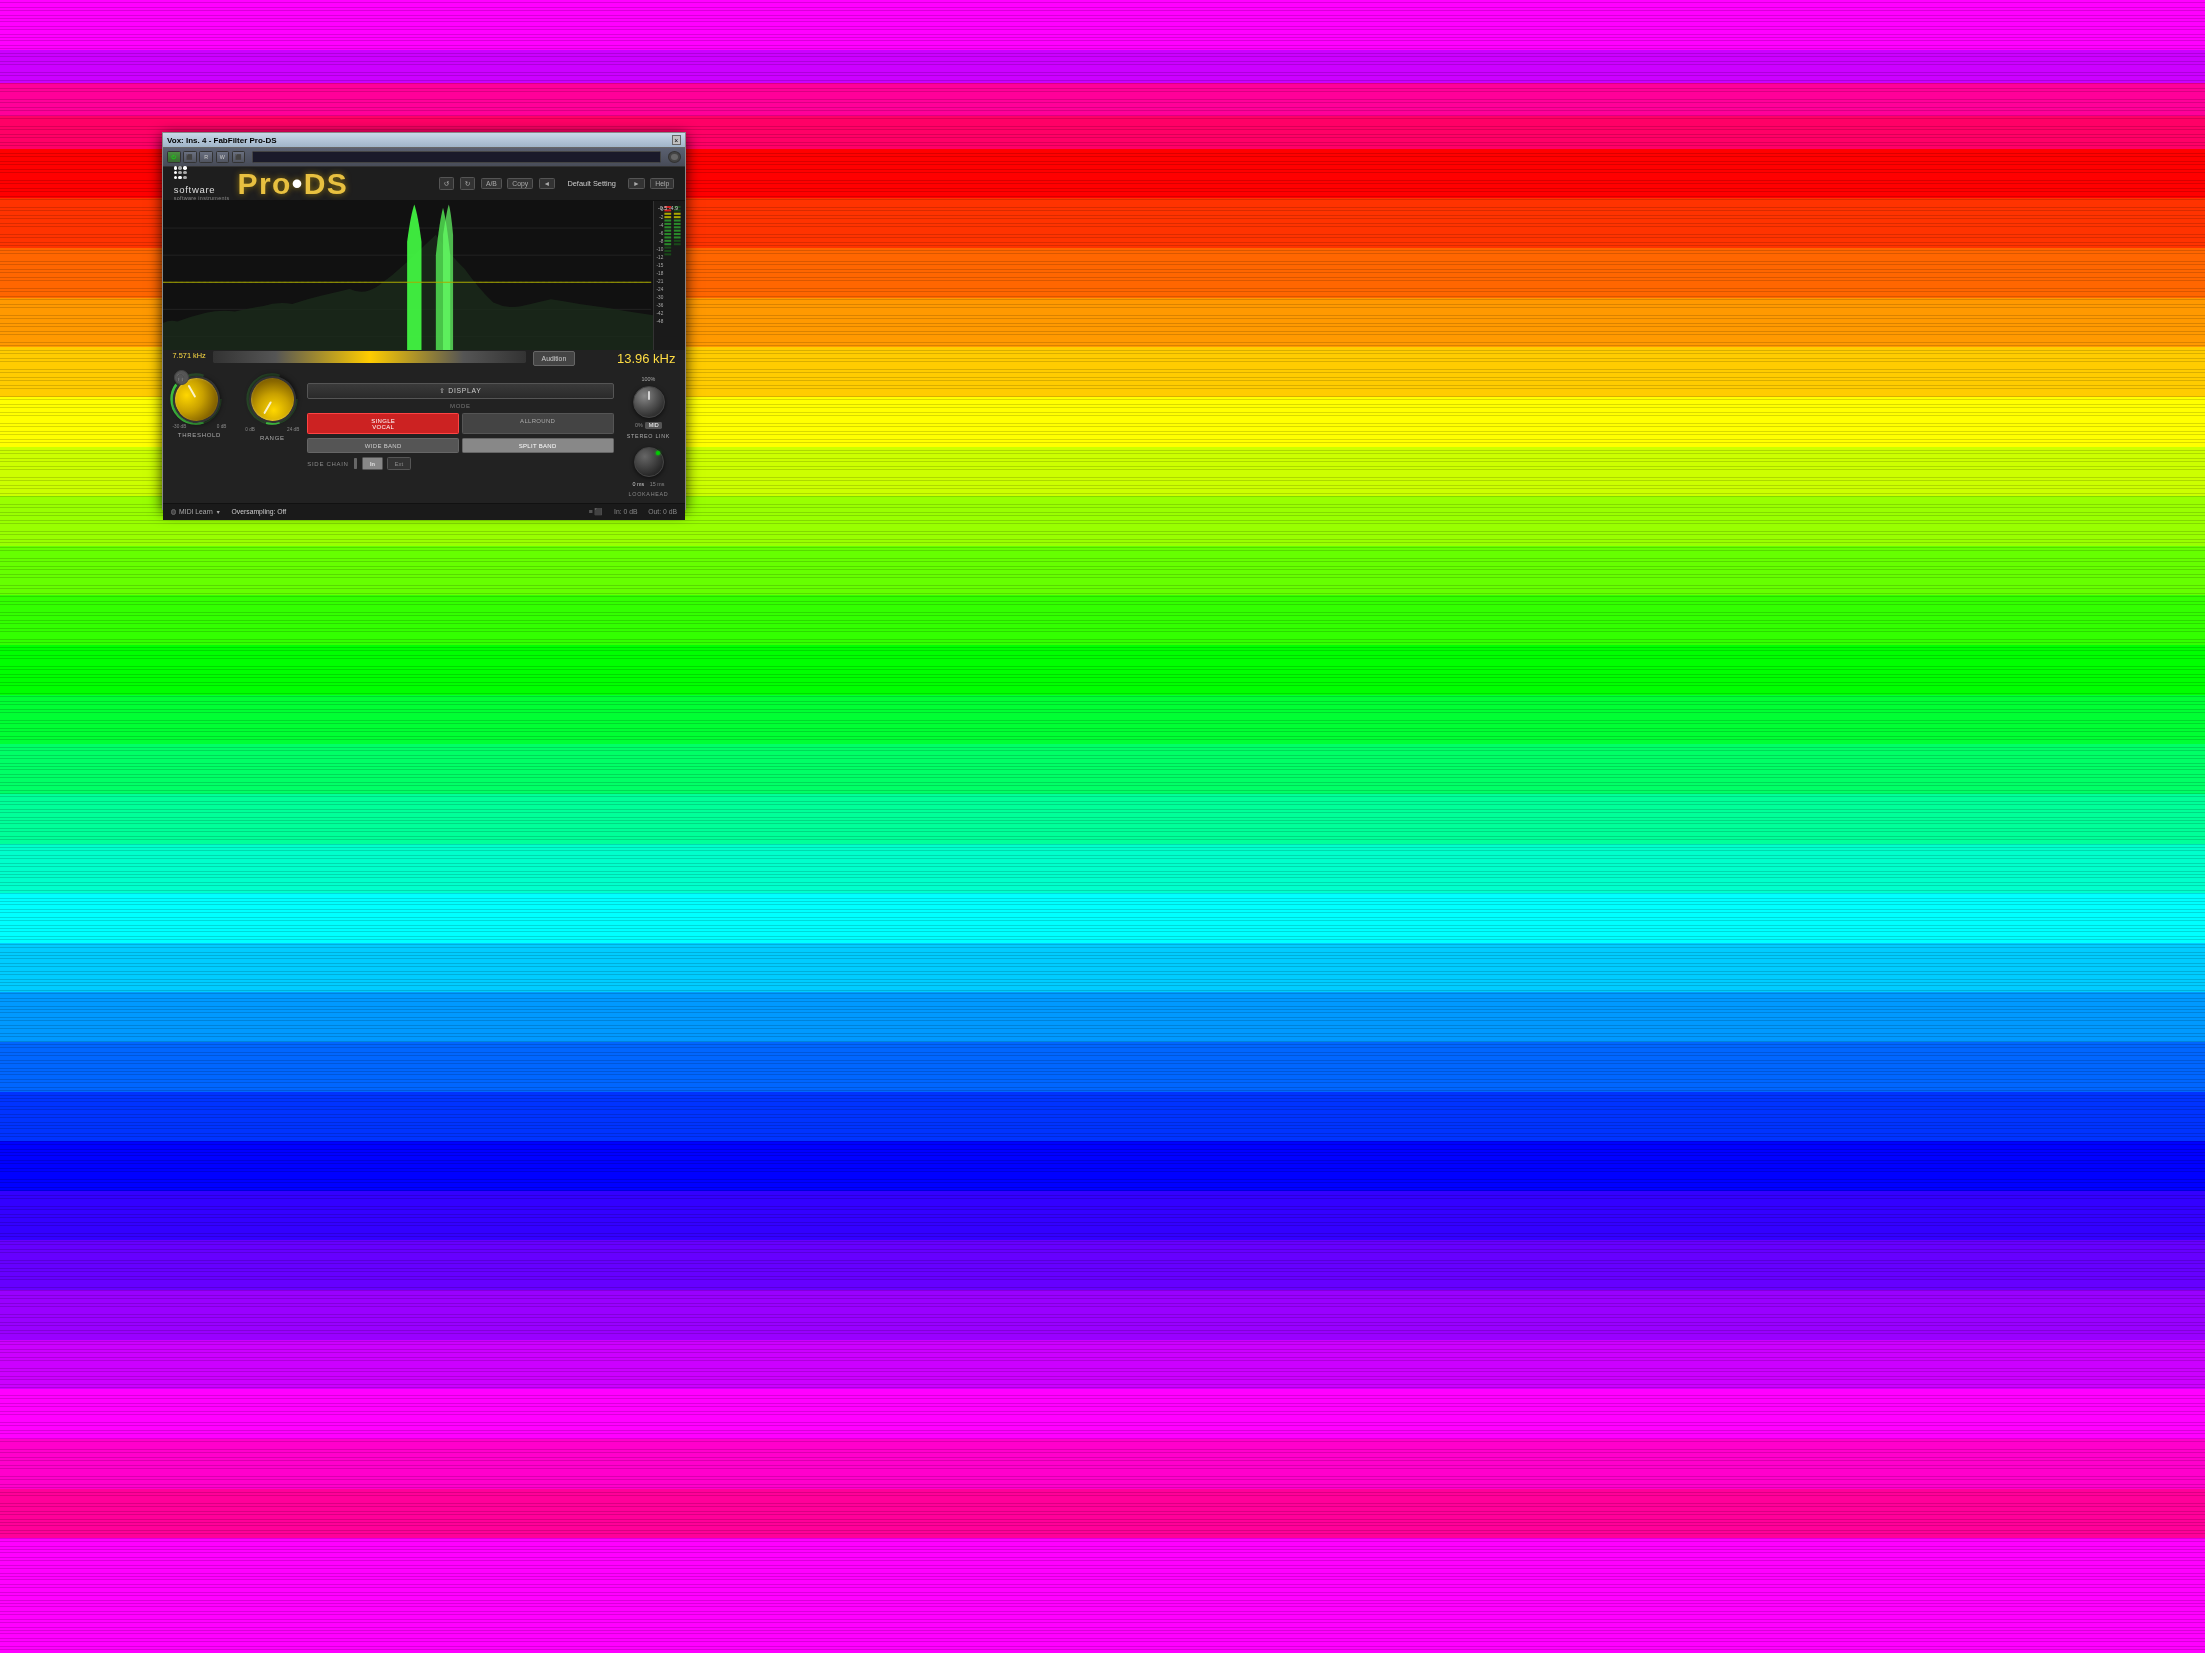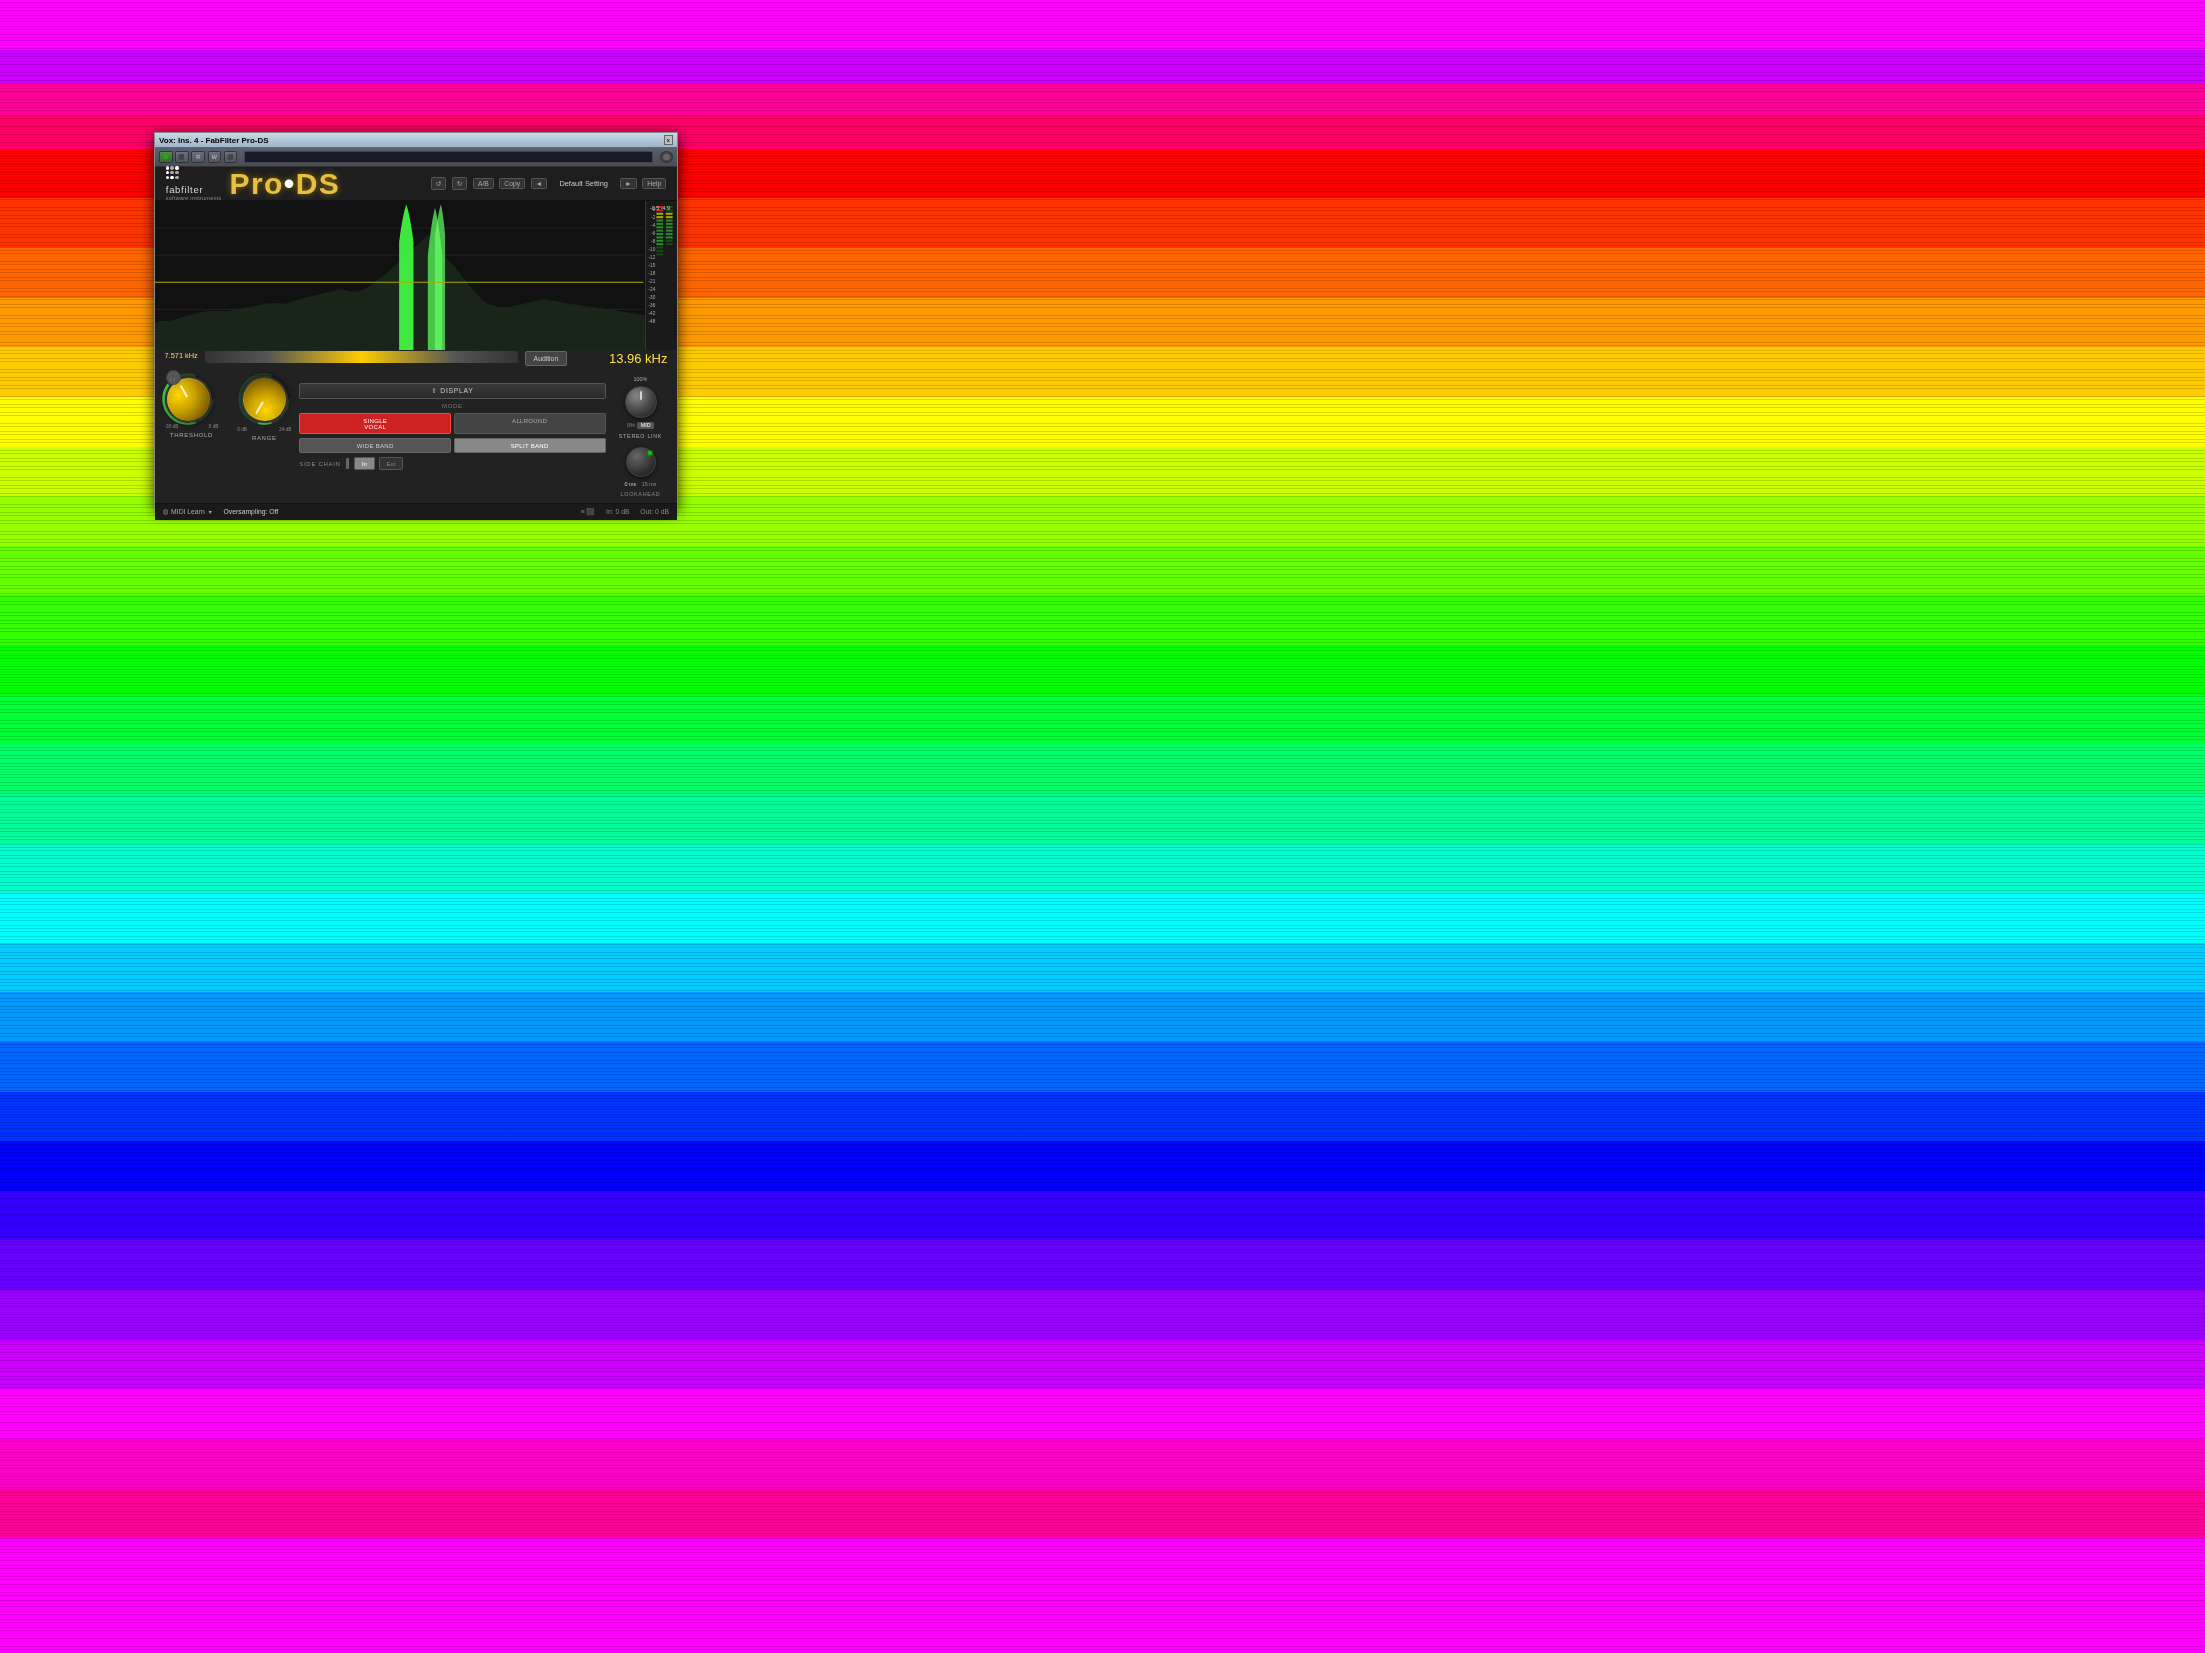--- a/index.html
+++ b/index.html
@@ -65,21 +65,21 @@
         rgba(0,0,0,0.15) 2px,
         rgba(0,0,0,0.15) 2.7px
       );
       pointer-events: none;
     }
 
     
     .plugin-window {
       position: absolute;
       top: 132px;
-      left: 154px;
+      left: 162px;
       width: 524px;
       height: 378px;
       background: #2a2a2a;
       border: 0.7px solid #888;
       box-shadow: 0 2.7px 13.5px rgba(0,0,0,0.8);
     }
 
     
     .title-bar {
       background: linear-gradient(to bottom, #c8d8e8 0%, #a0b4c8 100%);
@@ -592,21 +592,21 @@
         <div class="logo-dot"></div>
         <div class="logo-dot lit"></div>
         <div class="logo-dot lit"></div>
         <div class="logo-dot"></div>
         <div class="logo-dot"></div>
         <div class="logo-dot lit"></div>
         <div class="logo-dot lit"></div>
         <div class="logo-dot"></div>
       </div>
       <div style="margin-top:2.7px;">
-        <div class="fabfilter-text">fabfilter</div>
+        <div class="fabfilter-text">software</div>
         <div class="fabfilter-sub">software instruments</div>
       </div>
     </div>
 
     <div class="prods-text">Pro<span class="prods-dot">•</span>DS</div>
 
     <div class="header-controls">
       <span class="header-btn">↺</span>
       <span class="header-btn">↻</span>
       <span class="header-btn">A/B</span>

